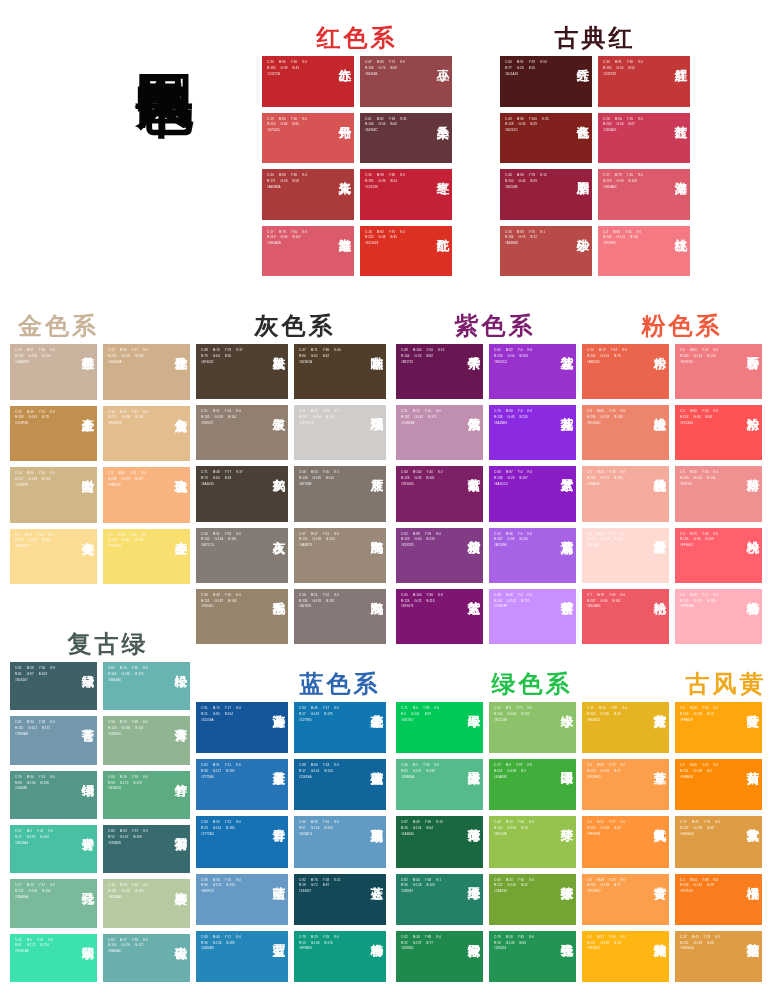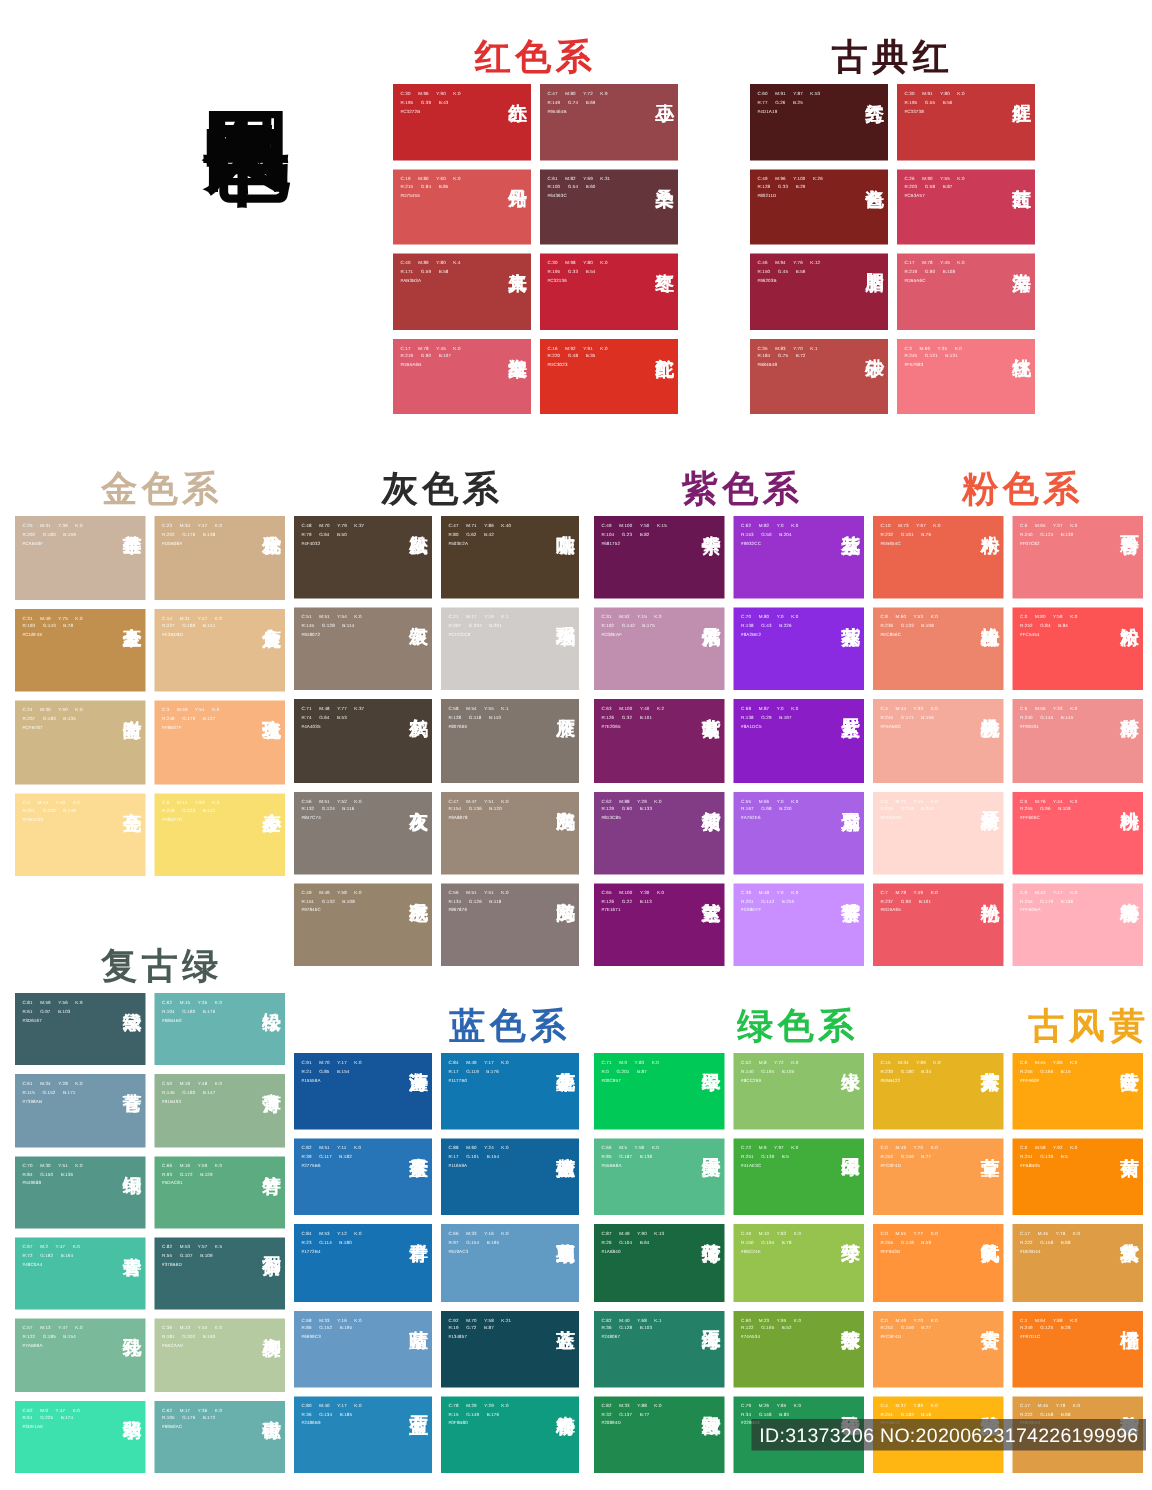--- a/index.html
+++ b/index.html
@@ -213,21 +213,21 @@
         </div>
         <div class="sw lt" style="background: rgb(245, 121, 131);">
           <div class="meta">
             <span class="r1"><i>C:3</i><i>M:66</i><i>Y:35</i><i>K:0</i></span>
             <span class="r1"><i>R:245</i><i>G:121</i><i>B:131</i></span>
             <span>#F57983</span>
           </div>
           <div class="nm">桃红</div>
         </div>
       </div>
-      <div class="sec-head" style="left: 18px; top: 310px; width: 180px; color: rgb(201, 180, 154); text-align: center;">金色系</div>
+      <div class="sec-head" style="left: 18px; top: 310px; width: 180px; color: rgb(201, 180, 154); text-align: left;">金色系</div>
       <div class="grid" style="left: 10px; top: 344px; width: 180px; grid-auto-rows: 55.5px;">
         <div class="sw lt" style="background: rgb(202, 180, 159);">
           <div class="meta">
             <span class="r1"><i>C:25</i><i>M:31</i><i>Y:36</i><i>K:0</i></span>
             <span class="r1"><i>R:202</i><i>G:180</i><i>B:159</i></span>
             <span>#CAB49F</span>
           </div>
           <div class="nm">苹果金</div>
         </div>
         <div class="sw lt" style="background: rgb(208, 176, 138);">
@@ -879,15 +879,14 @@
           <div class="meta">
             <span class="r1"><i>C:17</i><i>M:45</i><i>Y:78</i><i>K:0</i></span>
             <span class="r1"><i>R:222</i><i>G:158</i><i>B:68</i></span>
             <span>#DE9D44</span>
           </div>
           <div class="nm">榴莲黄</div>
         </div>
       </div>
     </div>
 
-  <div class="wm-id">ID:31373206 NO:20200623174226199996</div>
 
 </div>
 
 </body></html>

